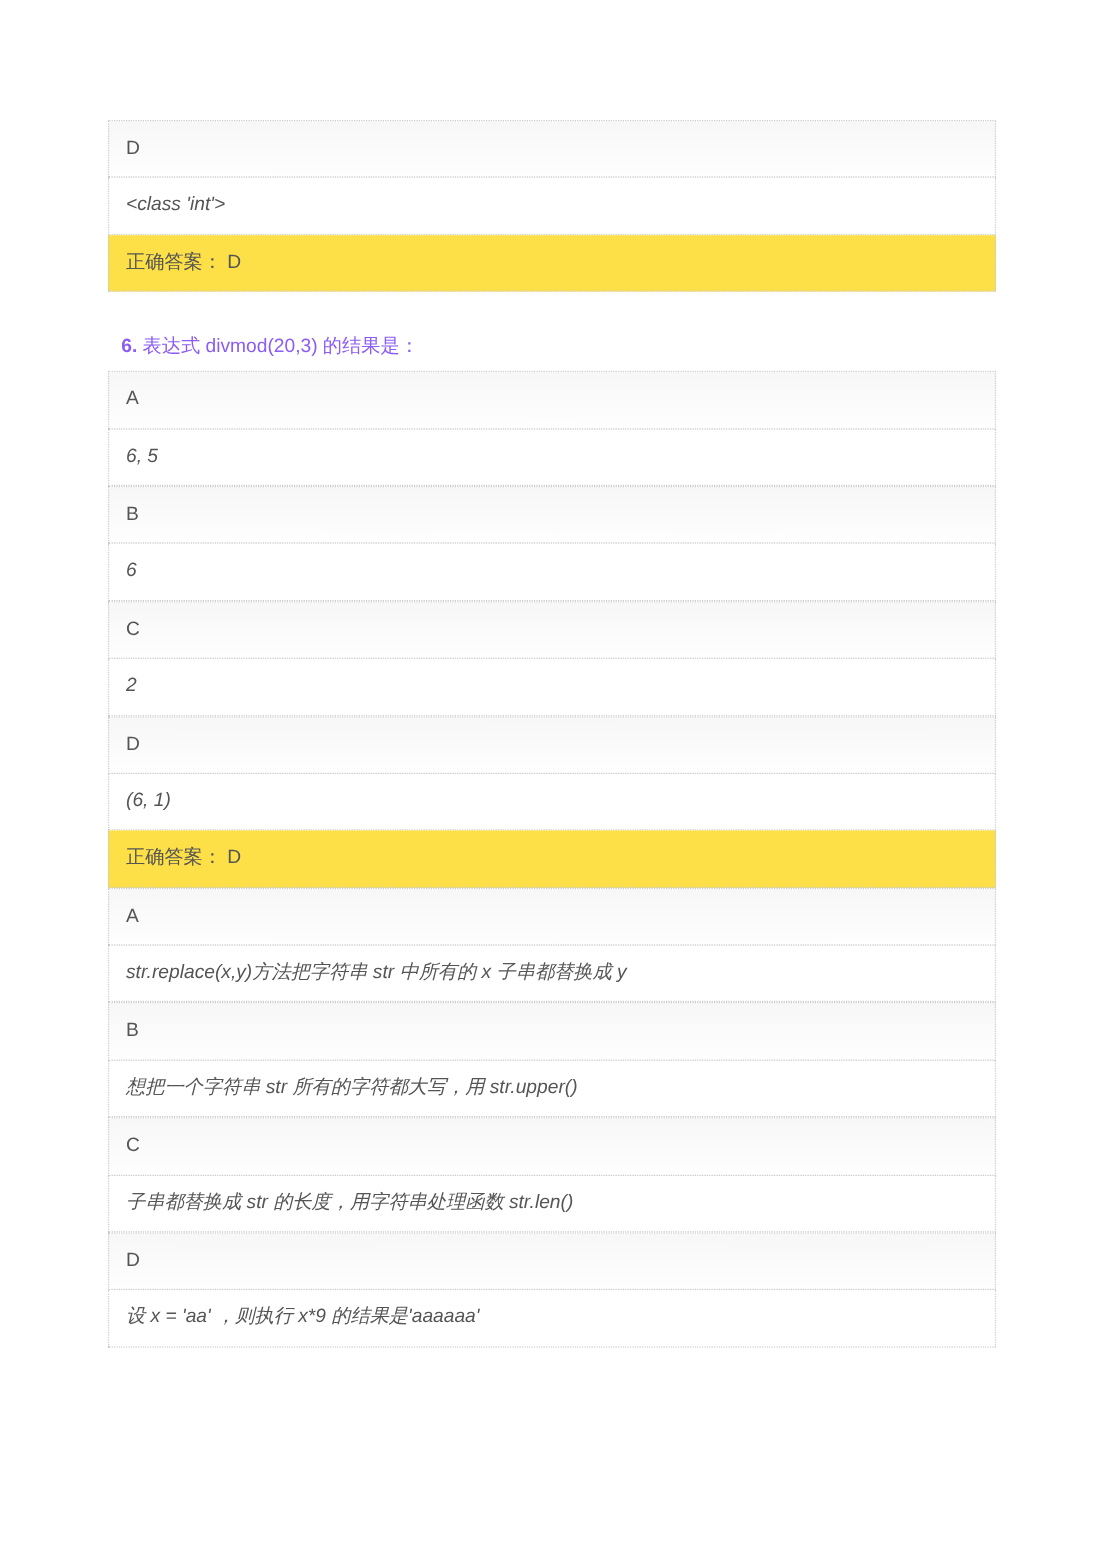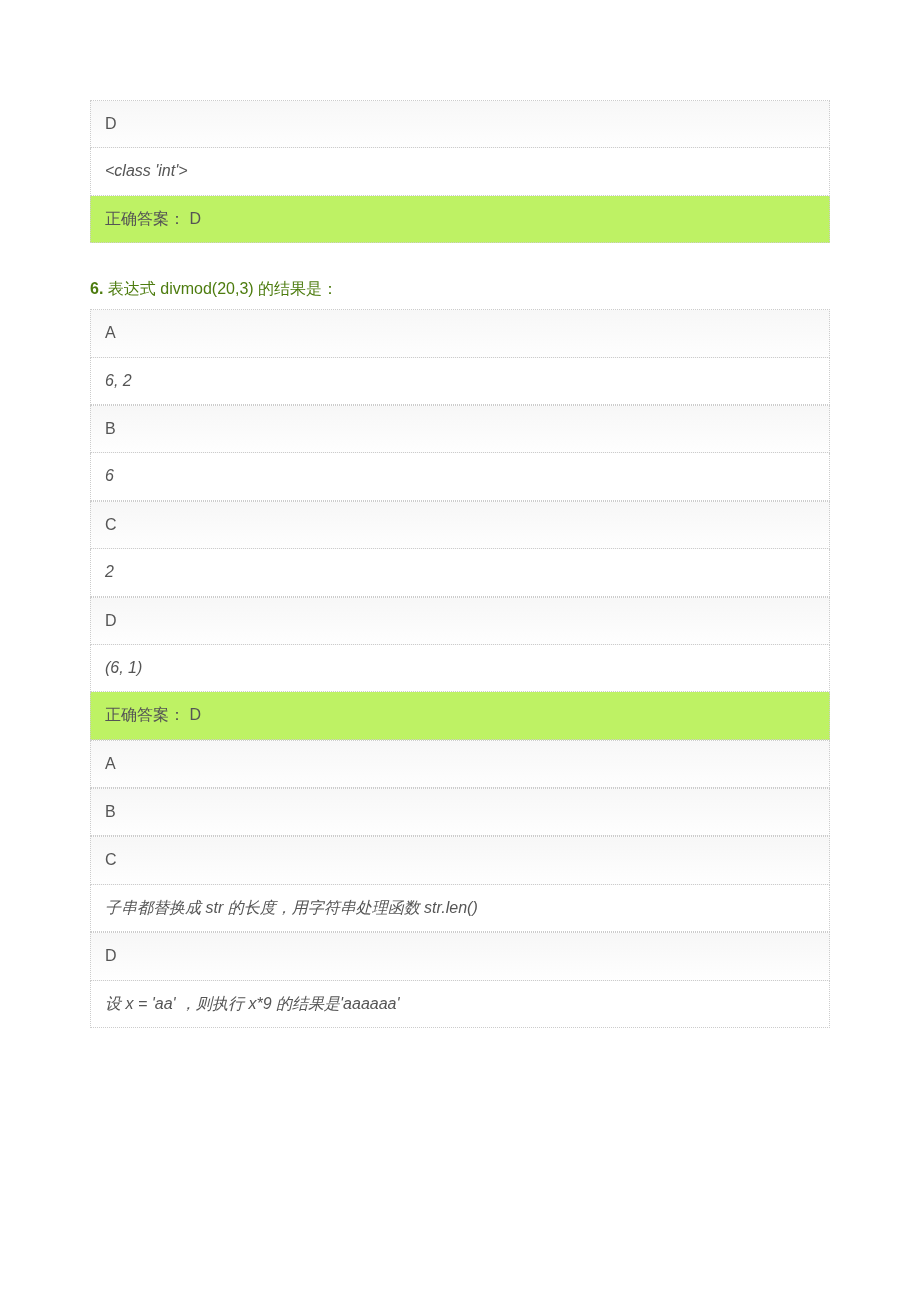--- a/index.html
+++ b/index.html
@@ -29,26 +29,26 @@
     border-top: none;
     font-style: italic;
   }
   .option-cell {
     background-image: linear-gradient(to bottom, #f7f7f7, #fefefe);
   }
   .option-cell.first {
     border-top: 1px dotted #cccccc;
   }
   .answer-cell {
-    background: #bef264;
+    background: #fde047;
     border-top: none;
   }
   .question-heading {
-    margin: 34px 0 8px 0;
-    color: #4d7c0f;
+    margin: 34px 0 8px 11px;
+    color: #8b5cf6;
     line-height: 1.5;
   }
   .question-heading .qnum {
     font-weight: bold;
   }
   .block {
     margin: 0 0 0 0;
   }
   .answer-label {
   }
@@ -68,35 +68,37 @@
       <span class="answer-label">正确答案：</span>
       <span class="answer-value">D</span>
     </div>
   </div>
 
   <div class="question-heading">
     <span class="qnum">6.</span><span> 表达式  divmod(20,3)  的结果是：</span>
   </div>
   <div class="block">
     <div class="option-cell first">A</div>
-    <div class="content-cell">6, 2</div>
+    <div class="content-cell">6, 5</div>
     <div class="option-cell">B</div>
     <div class="content-cell">6</div>
     <div class="option-cell">C</div>
     <div class="content-cell">2</div>
     <div class="option-cell">D</div>
     <div class="content-cell">(6, 1)</div>
     <div class="answer-cell">
       <span class="answer-label">正确答案：</span>
       <span class="answer-value">D</span>
     </div>
   </div>
 
   <div class="block">
     <div class="option-cell first">A</div>
+    <div class="content-cell">str.replace(x,y)方法把字符串 str 中所有的 x 子串都替换成 y</div>
     <div class="option-cell">B</div>
+    <div class="content-cell">想把一个字符串 str 所有的字符都大写，用 str.upper()</div>
     <div class="option-cell">C</div>
     <div class="content-cell">子串都替换成 str 的长度，用字符串处理函数  str.len()</div>
     <div class="option-cell">D</div>
     <div class="content-cell">设  x = 'aa'  ，则执行 x*9 的结果是'aaaaaa'</div>
   </div>
 
 </div>
 
 </body></html>

